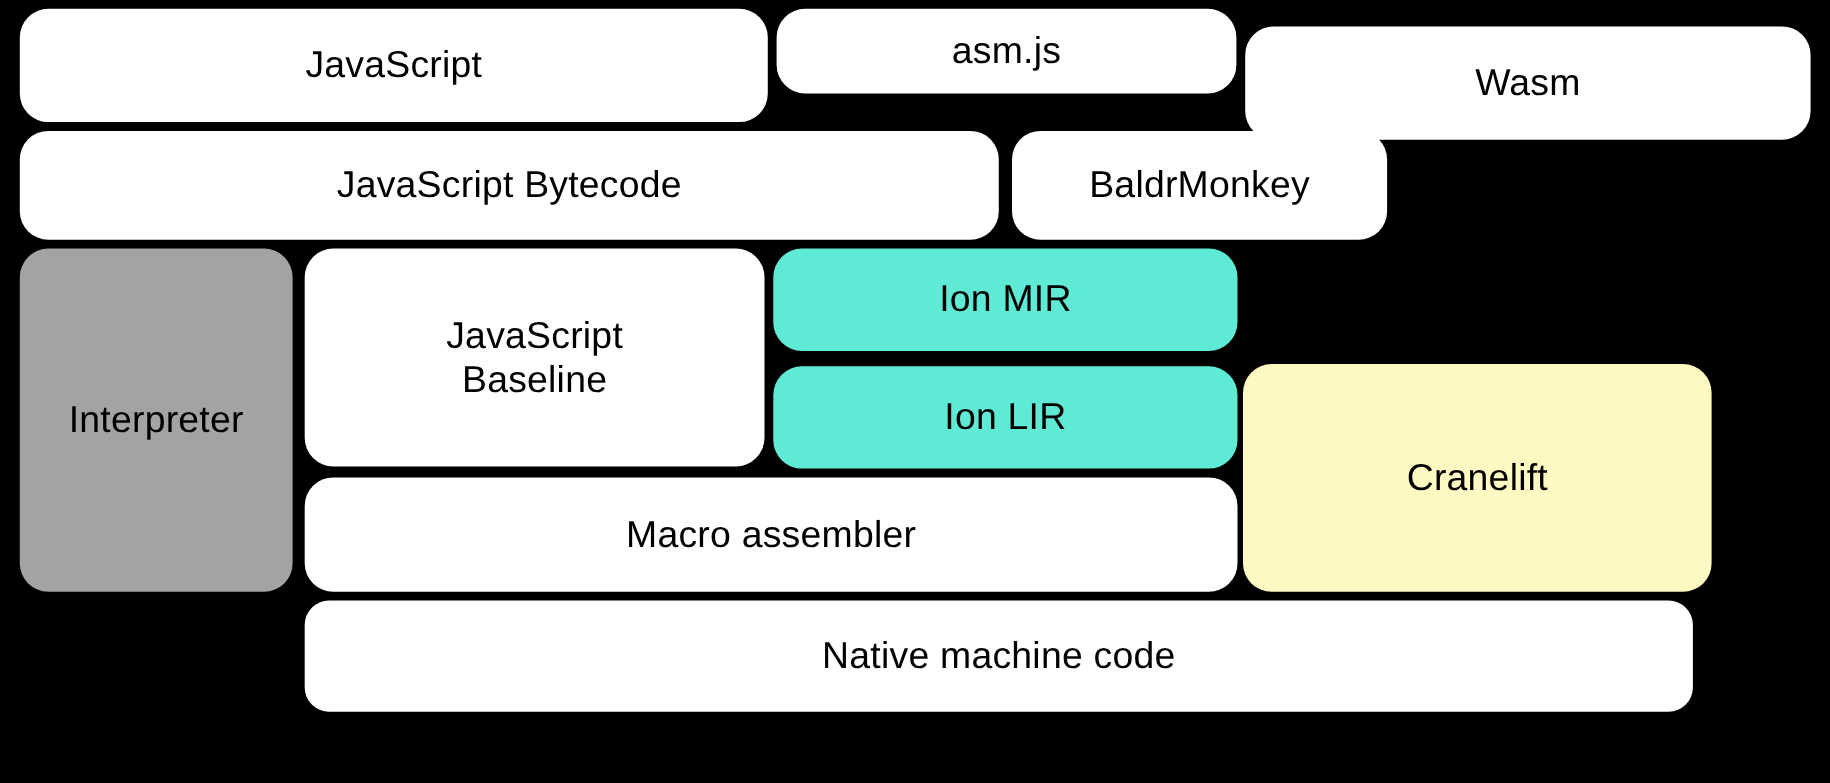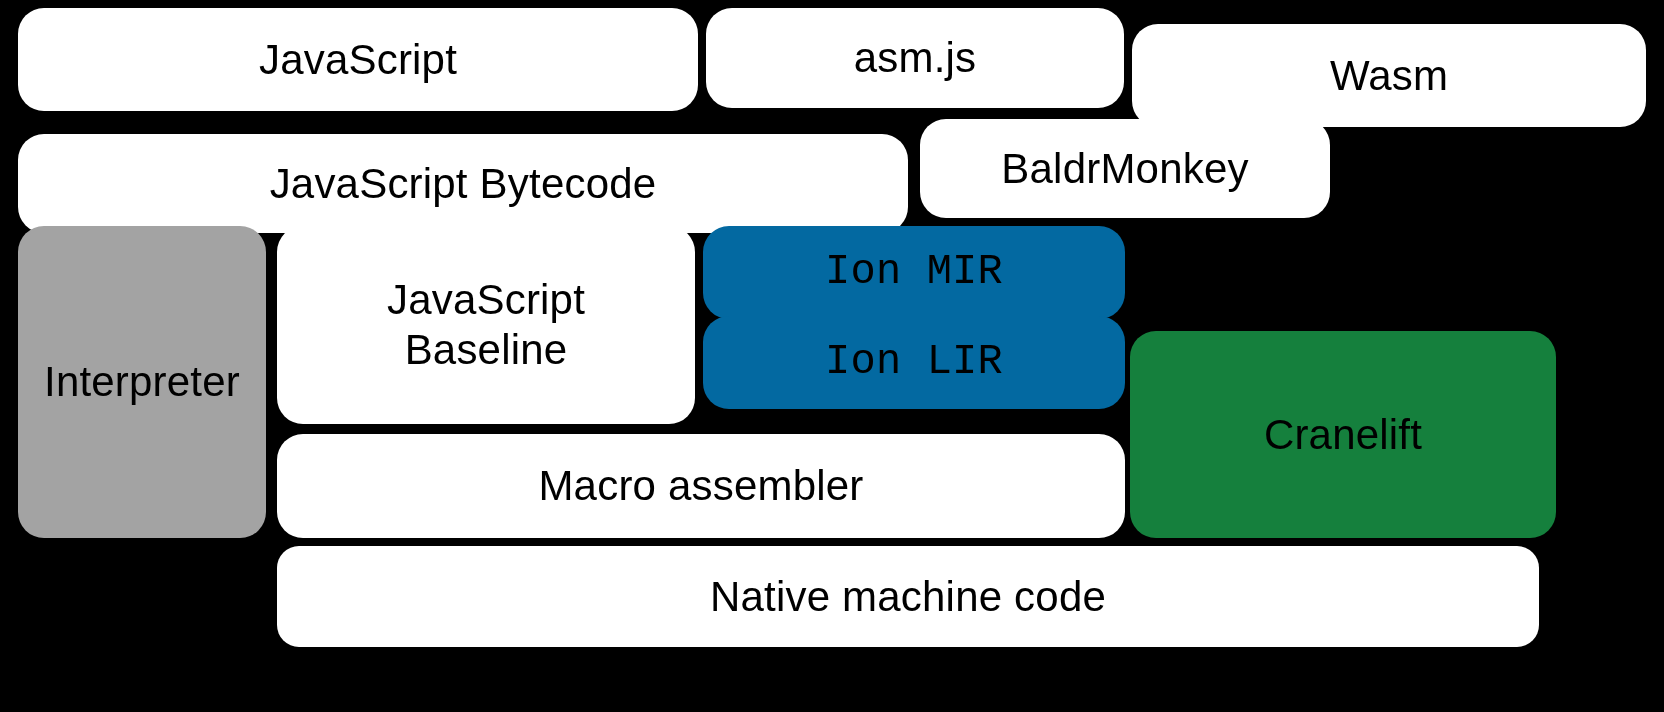--- a/index.html
+++ b/index.html
@@ -22,46 +22,46 @@
     position: absolute;
     box-sizing: border-box;
     display: flex;
     align-items: center;
     justify-content: center;
     text-align: center;
     border-radius: 26px;
     background: #ffffff;
     color: #000000;
     font-family: "Liberation Sans", sans-serif;
-    font-size: 42px;
+    font-size: 34px;
     font-weight: 400;
     line-height: 1.18;
     letter-spacing: 0.2px;
     white-space: pre-line;
     user-select: none;
   }
   .box.white  { background: #ffffff; }
   .box.gray   { background: #a3a3a3; }
-  .box.green  { background: #0369a1; font-family: Liberation Mono, monospace; }
-  .box.pink   { background: #15803d; }
+  .box.green  { background: #5eead4; }
+  .box.pink   { background: #fef9c3; }
 
   
   .r1-js       { left: 18px;   top: 8px;   width: 680px; height: 103px; }
-  .r1-asmjs    { left: 706px;  top: 8px;   width: 418px; height: 100px; }
+  .r1-asmjs    { left: 706px;  top: 8px;   width: 418px; height: 77px; }
   .r1-wasm     { left: 1132px; top: 24px;   width: 514px; height: 103px; }
 
   
-  .r2-bytecode { left: 18px;   top: 134px; width: 890px; height: 99px;  }
-  .r2-baldr    { left: 920px;  top: 119px; width: 410px; height: 99px;  }
+  .r2-bytecode { left: 18px;   top: 119px; width: 890px; height: 99px;  }
+  .r2-baldr    { left: 920px;  top: 119px; width: 341px; height: 99px;  }
 
   
   .r3-interp   { left: 18px;   top: 226px; width: 248px; height: 312px; }
   .r3-baseline { left: 277px;  top: 226px; width: 418px; height: 198px; }
   .r3-mir      { left: 703px;  top: 226px; width: 422px; height: 93px;  }
-  .r3-lir      { left: 703px;  top: 316px; width: 422px; height: 93px;  }
+  .r3-lir      { left: 703px;  top: 333px; width: 422px; height: 93px;  }
   .r3-macroasm { left: 277px;  top: 434px; width: 848px; height: 104px; }
   .r3-cranelift{ left: 1130px; top: 331px; width: 426px; height: 207px; }
 
   
   .r4-native   { left: 277px;  top: 546px; width: 1262px; height: 101px; border-radius: 22px; }
 </style>
 </head>
 <body>
 
 <div id="diagram">

